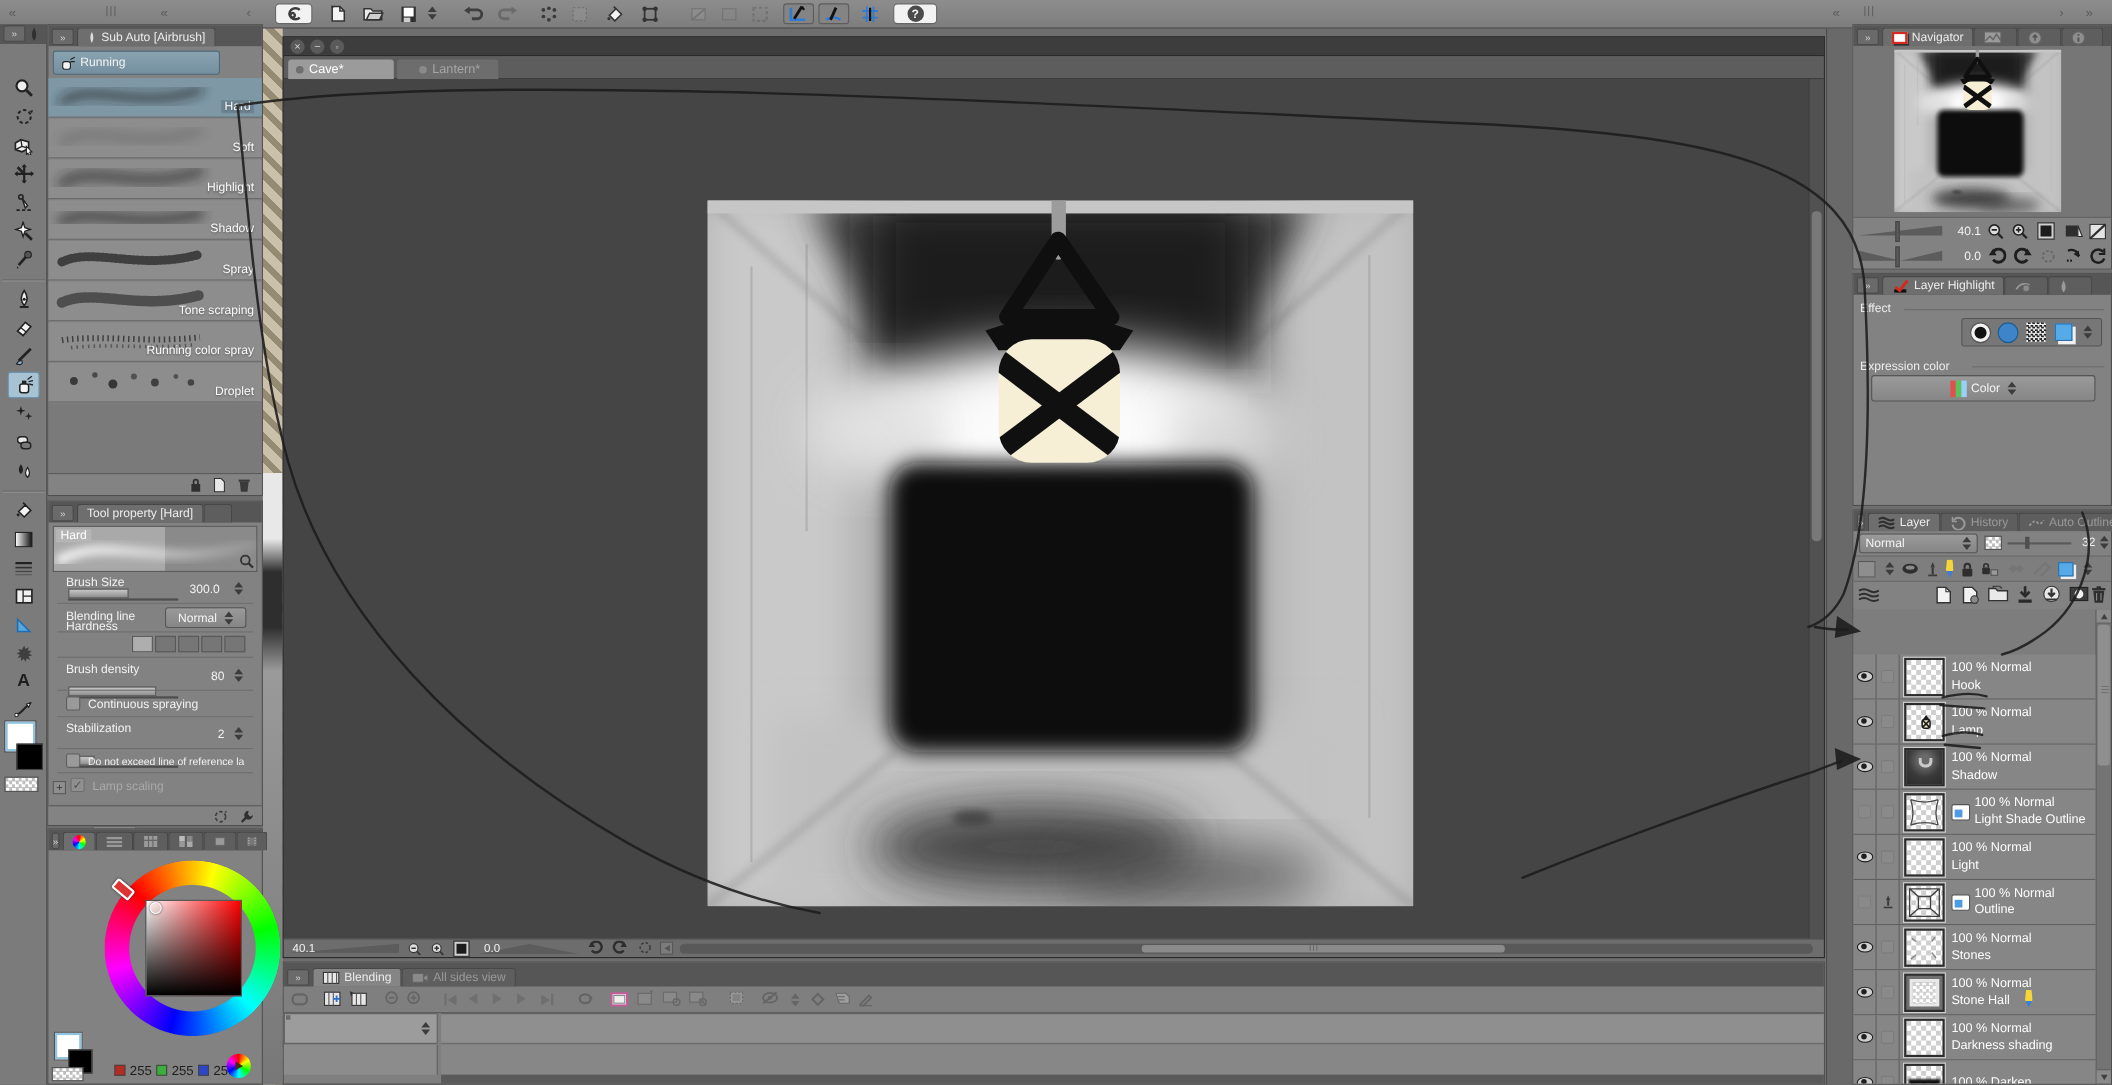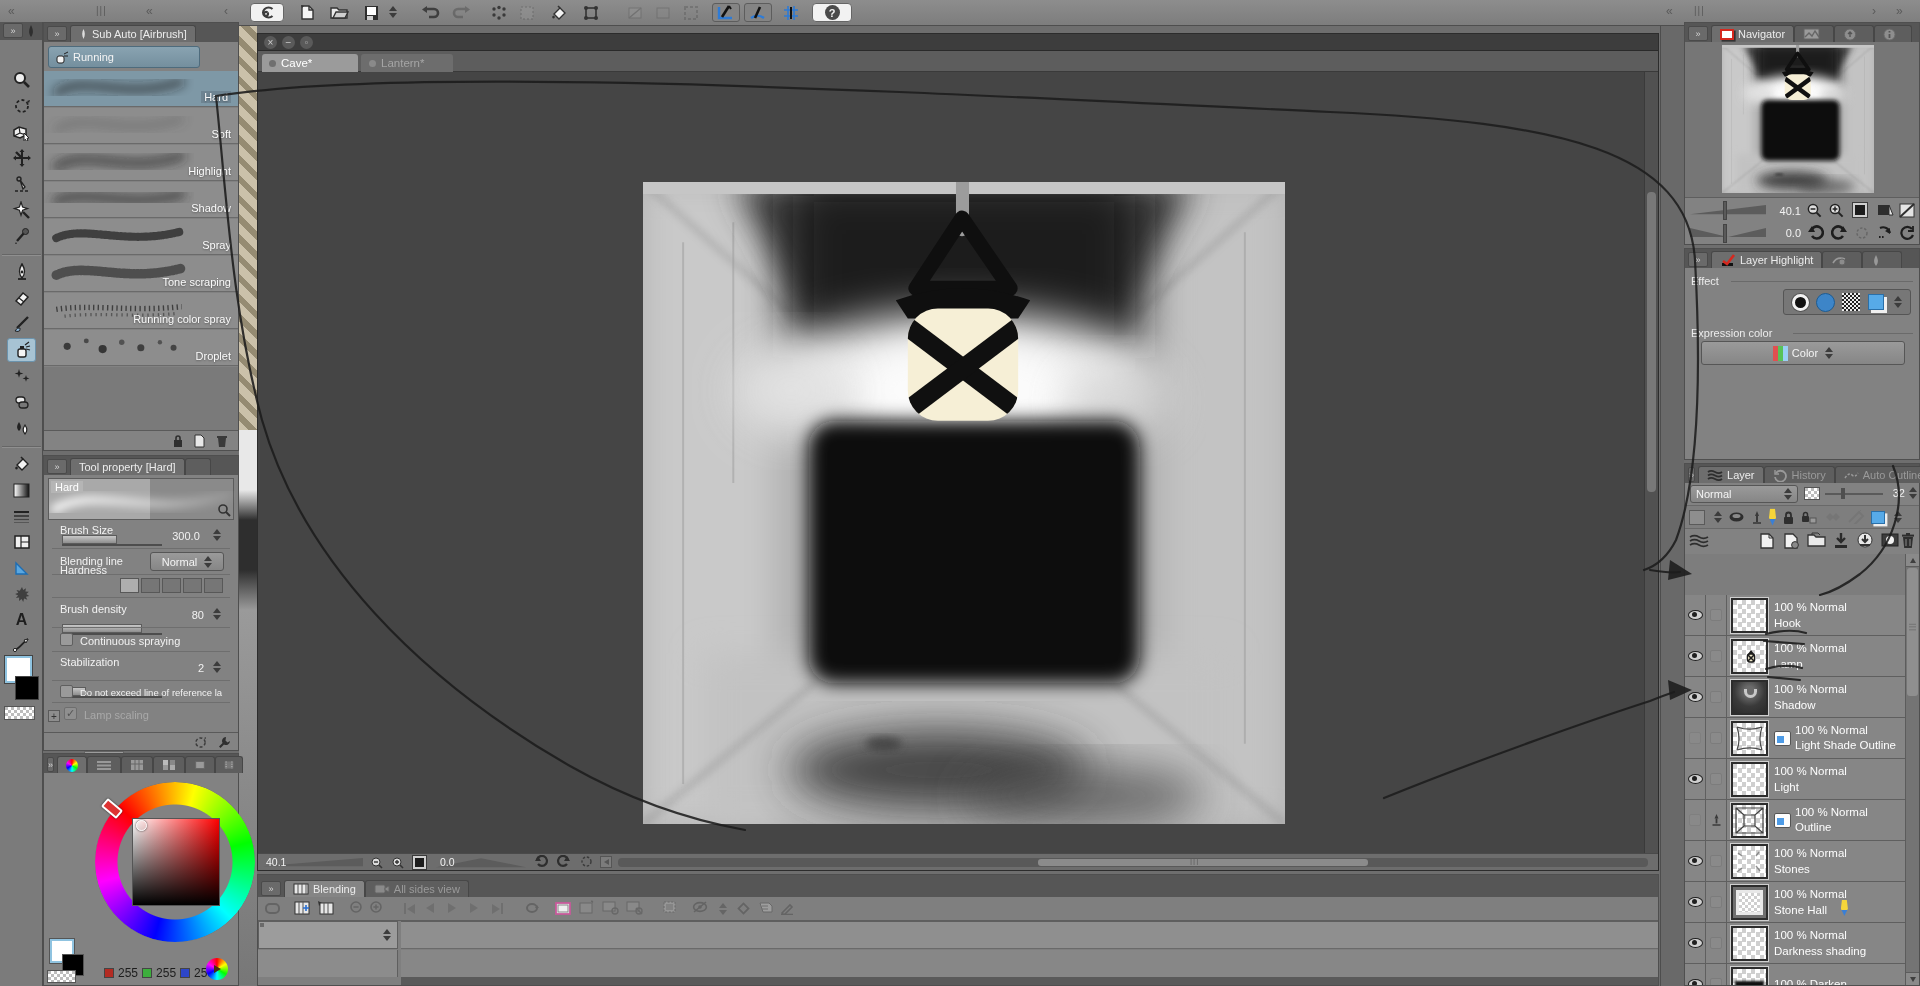--- a/index.html
+++ b/index.html
@@ -690,21 +690,21 @@
     <div class="abs icbox" style="left:42px;top:2px;width:13px;height:13px;border-radius:50%;background:#5a5a5a;color:#cfcfcf;font-size:8px">
         <span>▫</span>
       </div>
   </div>
 
   <div class="abs" style="left:0;top:17px;right:0;height:21px;background:#5d5d5d;border-bottom:1px solid #3a3a3a">
     <div class="abs" style="left:4px;top:3px;width:96px;height:18px;background:#9b9b9b;border-radius:3px 3px 0 0;display:flex;align-items:center;gap:5px;padding-left:7px;color:#fff;font-size:11.5px">
       <span style="width:7px;height:7px;border-radius:50%;background:#6f6f6f"></span>
       <span>Cave*</span>
     </div>
-    <div class="abs" style="left:103px;top:3px;width:92px;height:18px;background:#6d6d6d;border-radius:3px 3px 0 0;display:flex;align-items:center;gap:5px;padding-left:8px;color:#a5a5a5;font-size:11.5px">
+    <div class="abs" style="left:103px;top:3px;width:92px;height:18px;background:#6d6d6d;border-radius:3px 3px 0 0;display:flex;align-items:center;gap:5px;padding-left:20px;color:#a5a5a5;font-size:11.5px">
       <span style="width:7px;height:7px;border-radius:50%;background:#8a8a8a"></span>
       <span>Lantern*</span>
     </div>
   </div>
 
   <div class="abs" style="left:0;top:38px;right:14px;bottom:17px;background:#454545;overflow:hidden">
     <svg class="abs" style="left:385px;top:110px" width="642" height="642" viewBox="0 0 640 640">
         <use href="#cave-art"></use>
       </svg>
   </div>

